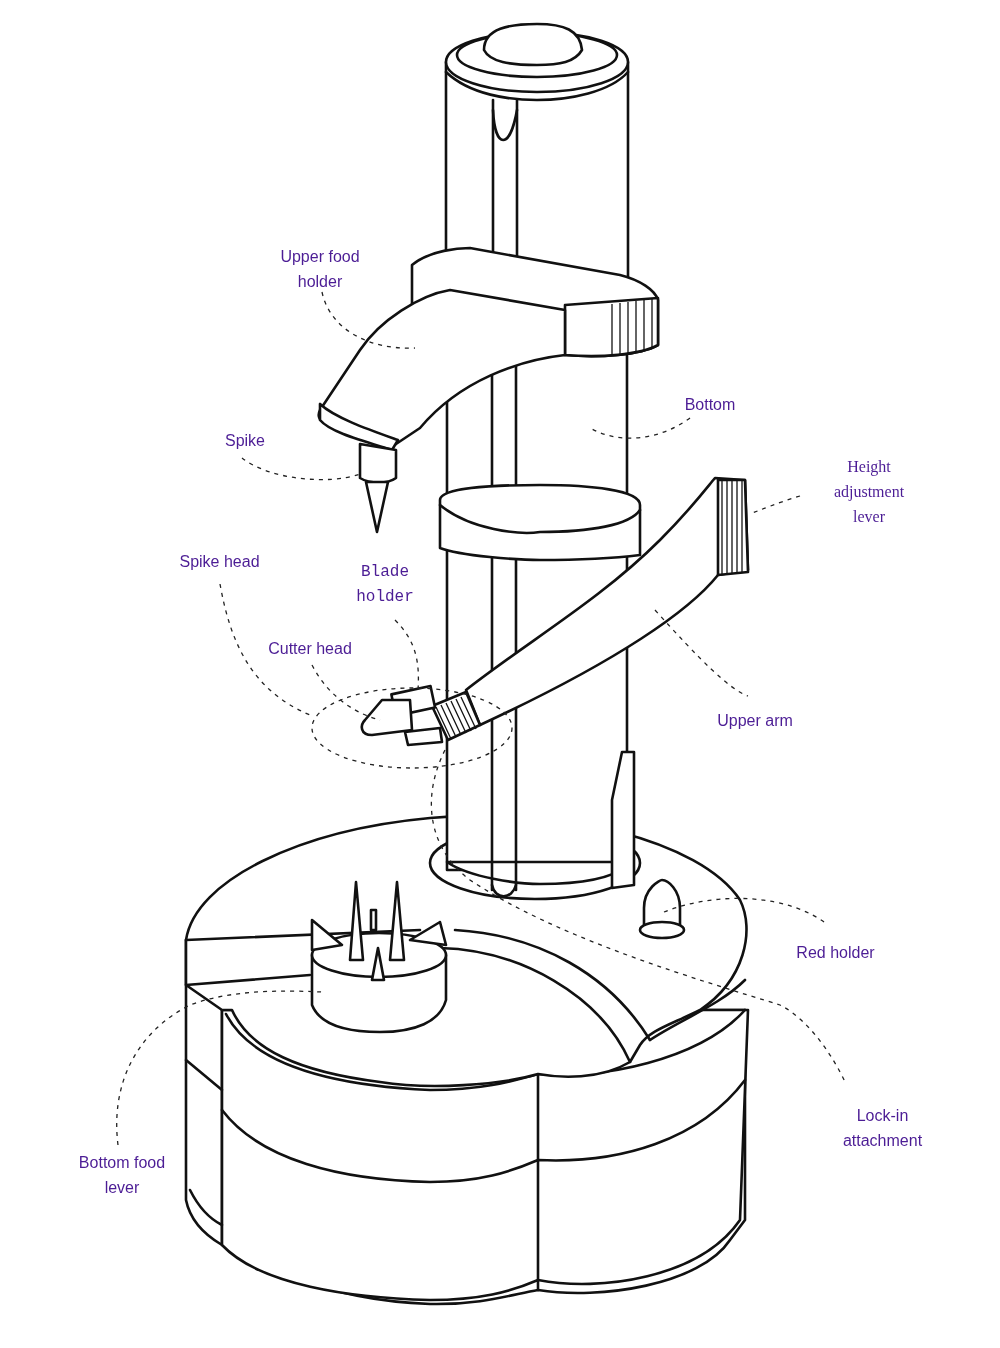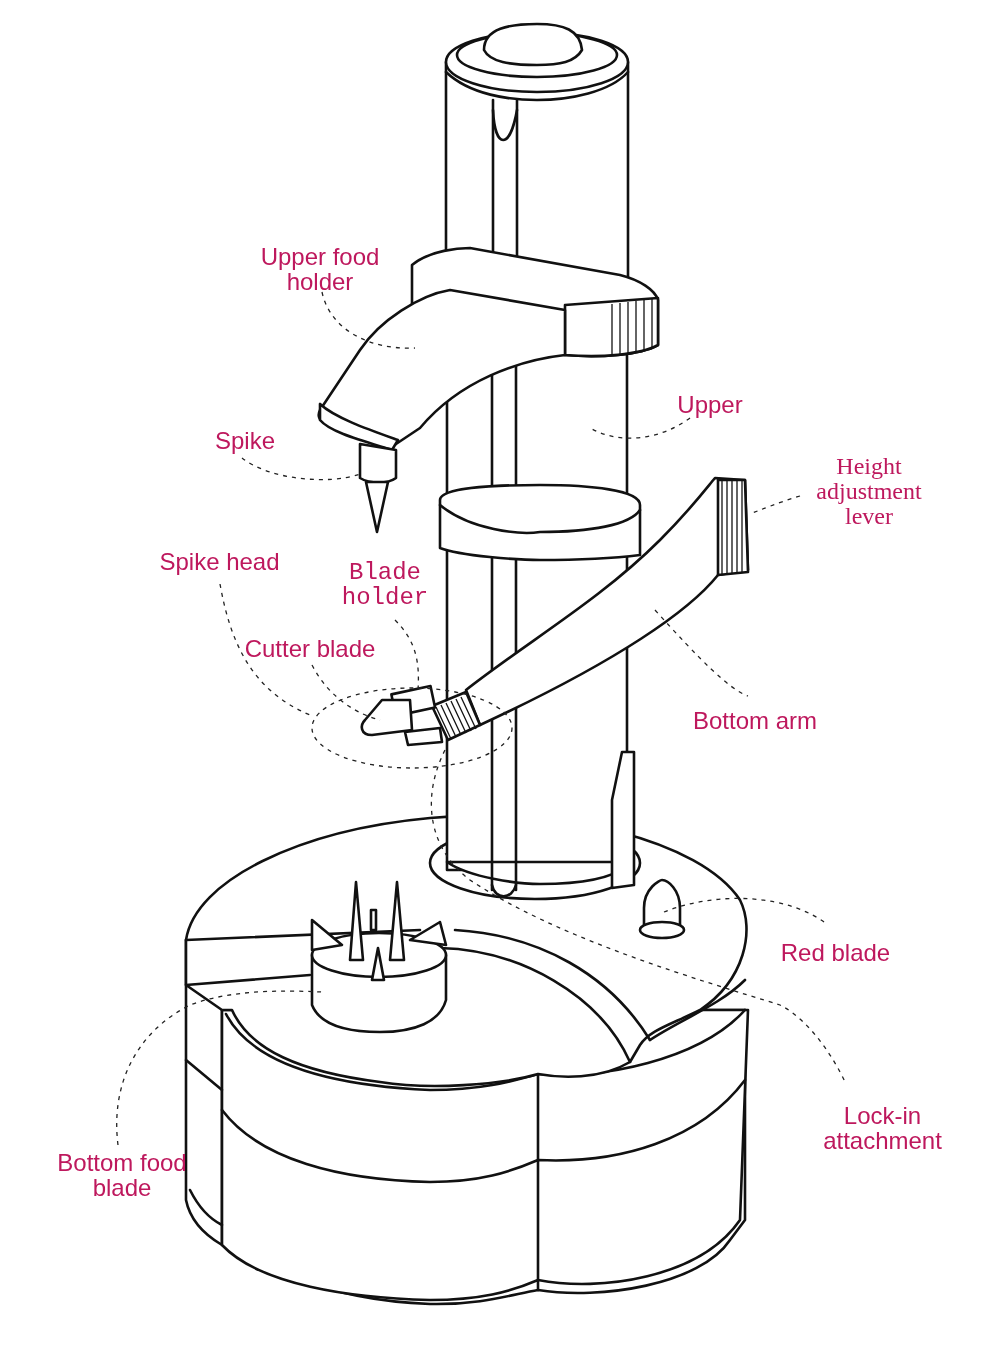--- a/index.html
+++ b/index.html
@@ -2,21 +2,21 @@
 <html><head>
 <meta charset="utf-8">
 <style>
   html, body { margin: 0; padding: 0; background: #ffffff; }
   body { width: 1000px; height: 1348px; position: relative; overflow: hidden; }
   #diagram { position: absolute; left: 0; top: 0; width: 1000px; height: 1348px; }
   .ln { fill: #ffffff; stroke: #111111; stroke-width: 2.6; stroke-linejoin: round; stroke-linecap: round; }
   .lnf { fill: none; stroke: #111111; stroke-width: 2.6; stroke-linejoin: round; stroke-linecap: round; }
   .thin { fill: none; stroke: #111111; stroke-width: 1.3; }
   .lead { fill: none; stroke: #222222; stroke-width: 1.3; stroke-dasharray: 4 5; }
-  .label { position: absolute; font-family: "Liberation Sans", sans-serif; font-size: 24px; color: #be185d; text-align: center; line-height: 25px; white-space: pre-line; }
+  .label { position: absolute; font-family: "Liberation Sans", sans-serif; font-size: 16px; color: #4c1d95; text-align: center; line-height: 25px; white-space: pre-line; }
 </style>
 </head>
 <body>
 
 <svg id="diagram" viewBox="0 0 1000 1348" xmlns="http://www.w3.org/2000/svg">
 
   <g>
 
     <path class="ln" d="M222,1210 C250,1270 330,1300 430,1304 C480,1305 510,1295 538,1290 C600,1300 700,1285 730,1240 L745,1220 L745,1010 L222,1010 Z"></path>
 
@@ -137,26 +137,26 @@
     <ellipse class="lead" cx="412" cy="728" rx="100" ry="40"></ellipse>
     <path class="lead" d="M445,750 C420,800 430,850 470,880 C560,940 700,980 780,1005 C810,1020 835,1060 845,1082"></path>
     <path class="lead" d="M664,912 C720,890 790,895 828,925"></path>
     <path class="lead" d="M118,1145 C110,1080 140,1030 190,1005 C230,990 280,990 322,992"></path>
   </g>
 </svg>
 
 <div class="label" style="left:255px; top:244px; width:130px;">Upper food
 holder</div>
 <div class="label" style="left:205px; top:428px; width:80px;text-align:center;">Spike</div>
-<div class="label" style="left:660px; top:392px; width:100px;">Upper</div>
+<div class="label" style="left:660px; top:392px; width:100px;">Bottom</div>
 <div class="label" style="left:805px; top:454px; width:128px;font-family:Liberation Serif, serif;">Height
 adjustment
 lever</div>
 <div class="label" style="left:152px; top:549px; width:135px;">Spike head</div>
 <div class="label" style="left:335px; top:560px; width:100px;font-family:Liberation Mono, monospace;">Blade
 holder</div>
-<div class="label" style="left:240px; top:636px; width:140px;">Cutter blade</div>
-<div class="label" style="left:690px; top:708px; width:130px;">Bottom arm</div>
-<div class="label" style="left:768px; top:940px; width:135px;">Red blade</div>
+<div class="label" style="left:240px; top:636px; width:140px;">Cutter head</div>
+<div class="label" style="left:690px; top:708px; width:130px;">Upper arm</div>
+<div class="label" style="left:768px; top:940px; width:135px;">Red holder</div>
 <div class="label" style="left:815px; top:1103px; width:135px;">Lock-in
 attachment</div>
 <div class="label" style="left:52px; top:1150px; width:140px;">Bottom food
-blade</div>
+lever</div>
 
 </body></html>

